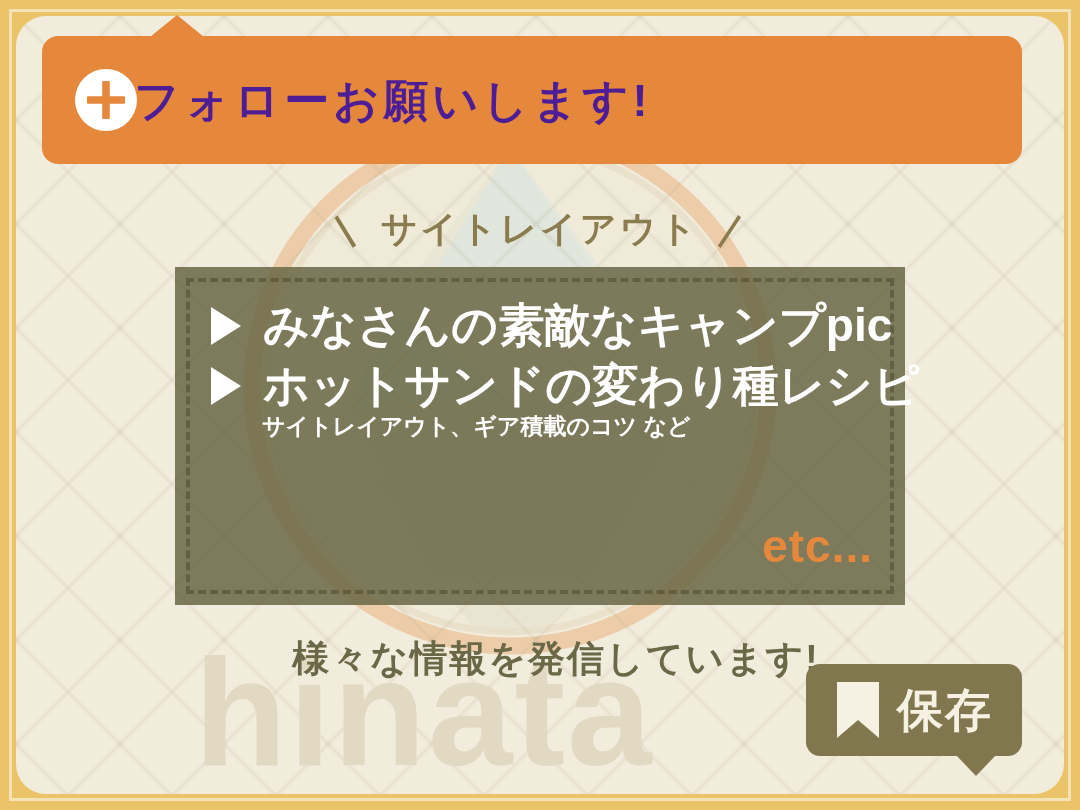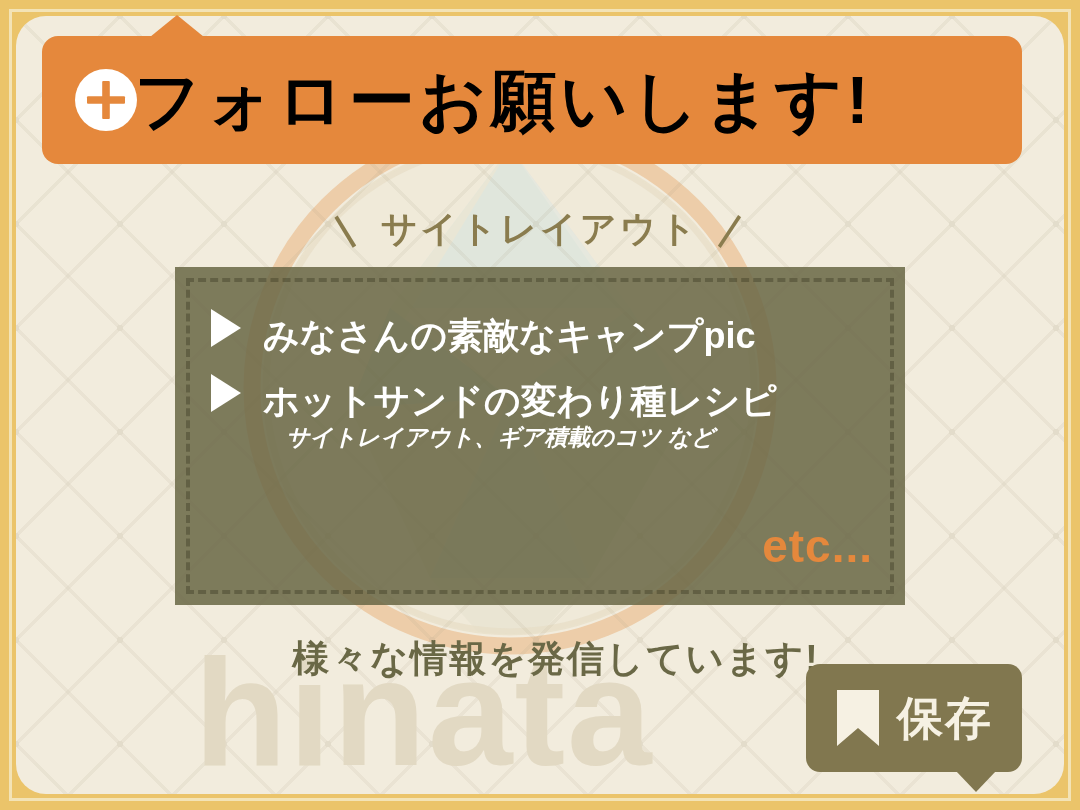--- a/index.html
+++ b/index.html
@@ -102,22 +102,22 @@
   }
   .plus-icon {
     position: absolute;
     left: 32px; top: 50%;
     transform: translateY(-50%);
     width: 64px; height: 64px;
   }
   .plus-icon svg { display: block; width: 100%; height: 100%; }
 
   .banner-title {
-    color: #000000;
-    font-size: 66px;
+    color: #4c1d95;
+    font-size: 45px;
     font-weight: 700;
     letter-spacing: 4px;
     line-height: 1;
     white-space: nowrap;
   }
 
   
   .subtitle {
     position: absolute;
     left: 0; top: 205px;
@@ -160,35 +160,33 @@
   .tri-icon {
     width: 0; height: 0;
     border-top: 19px solid transparent;
     border-bottom: 19px solid transparent;
     border-left: 30px solid #ffffff;
     margin-right: 22px;
     flex: none;
   }
   .item-title {
     color: #ffffff;
-    font-size: 36px;
+    font-size: 46px;
     font-weight: 700;
     letter-spacing: 0px;
     line-height: 1.08;
     white-space: nowrap;
-    margin-top: 16px;
   }
   .item-sub {
     color: #ffffff;
     font-size: 23px;
     font-weight: 700;
     letter-spacing: 0px;
-    margin: 1px 0 0 75px;
-    white-space: nowrap;
-    font-style: italic;
+    margin: 1px 0 0 51px;
+    white-space: nowrap;
   }
   .item.has-sub { margin-bottom: 6px; }
 
   .etc {
     position: absolute;
     right: 32px; bottom: 32px;
     color: #e5883c;
     font-size: 46px;
     font-weight: 700;
     letter-spacing: 1px;
@@ -206,21 +204,21 @@
     font-size: 37px;
     font-weight: 700;
     letter-spacing: 2px;
     white-space: nowrap;
   }
 
   
   .save-wrap {
     position: absolute;
     left: 806px; top: 664px;
-    width: 216px; height: 108px;
+    width: 216px; height: 92px;
     z-index: 4;
   }
   .save-btn {
     position: absolute;
     inset: 0;
     background: #81774f;
     border-radius: 14px;
     display: flex;
     align-items: center;
     justify-content: center;

